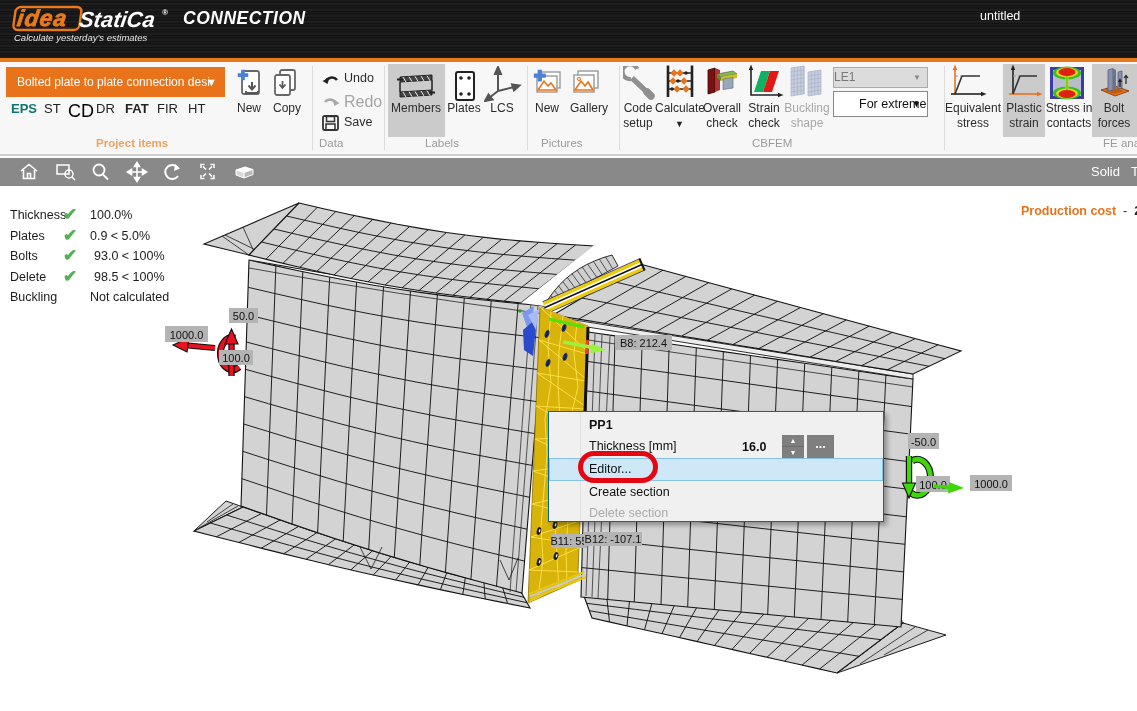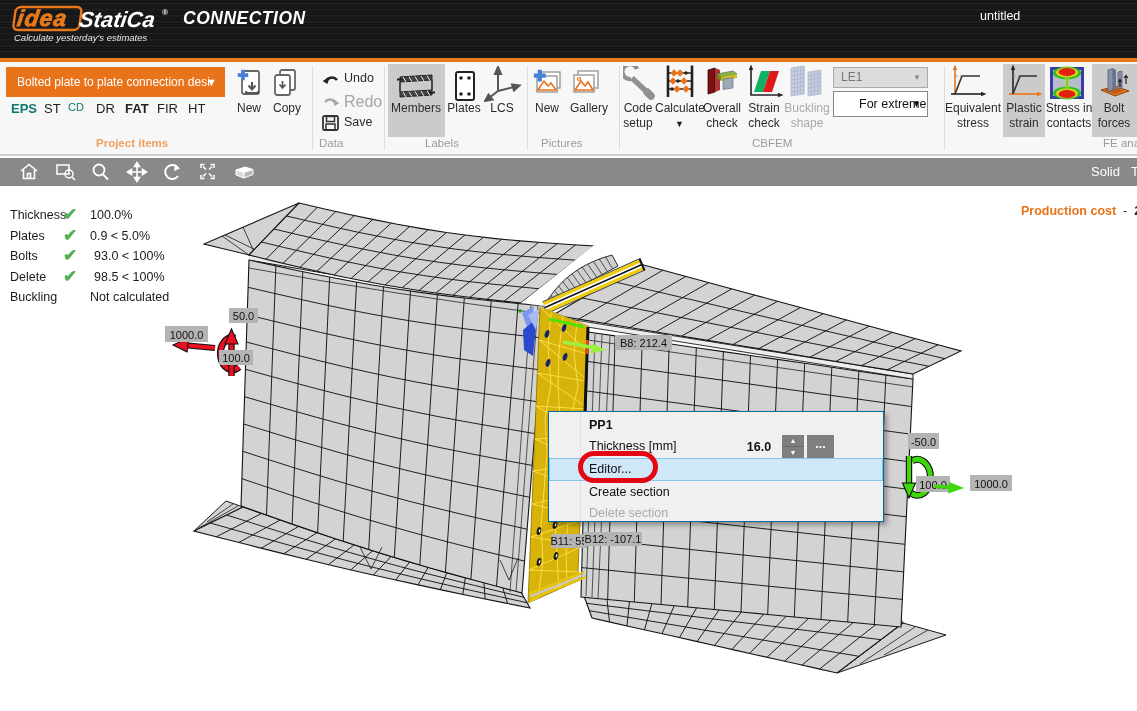--- a/index.html
+++ b/index.html
@@ -48,21 +48,21 @@
     <div class="vsep" style="left:944px;top:4px"></div>
     <div class="glabel" style="left:96px;width:120px;color:#f0a060;font-weight:bold">Project items</div>
     <div class="glabel" style="left:319px;width:60px">Data</div>
     <div class="glabel" style="left:425px;width:60px">Labels</div>
     <div class="glabel" style="left:541px;width:60px">Pictures</div>
     <div class="glabel" style="left:752px;width:60px">CBFEM</div>
     <div class="glabel" style="left:1103px;width:80px;text-align:left">FE analysis</div>
     <div style="position:absolute;left:6px;top:5px;width:219px;height:30px;background:#e9731a;color:#fff;font-size:12px;line-height:30px;padding-left:11px;white-space:nowrap;overflow:hidden">Bolted plate to plate connection desi<span style="position:absolute;right:8px;top:0px;font-size:11px;color:#fff">▼</span></div>
     <div style="position:absolute;left:11px;top:39px;font-size:13px;color:#0f766e;font-weight:bold">EPS</div>
     <div style="position:absolute;left:44px;top:39px;font-size:13px;color:#222;font-weight:normal">ST</div>
-    <div style="position:absolute;left:68px;top:39px;font-size:11px;color:#0f766e;font-weight:normal">CD</div>
+    <div style="position:absolute;left:68px;top:39px;font-size:18px;color:#000000;font-weight:normal">CD</div>
     <div style="position:absolute;left:96px;top:39px;font-size:13px;color:#222;font-weight:normal">DR</div>
     <div style="position:absolute;left:125px;top:39px;font-size:13px;color:#222;font-weight:bold">FAT</div>
     <div style="position:absolute;left:157px;top:39px;font-size:13px;color:#222;font-weight:normal">FIR</div>
     <div style="position:absolute;left:188px;top:39px;font-size:13px;color:#222;font-weight:normal">HT</div>
   </div>
 <div class="selbg" style="left:388px;top:64px;width:57px;height:73px"></div>
 <div class="selbg" style="left:1003px;top:64px;width:42px;height:73px"></div>
 <div class="selbg" style="left:1092px;top:64px;width:45px;height:73px"></div>
 <svg class="abs" style="left:236px;top:68px" width="28" height="30" viewBox="0 0 28 30">
     <rect x="6" y="3" width="17" height="23" rx="2" fill="#fff" stroke="#666" stroke-width="1.8"></rect>
@@ -207,21 +207,21 @@
       <path d="M26.6,6.8 L26.6,30.8" fill="none"></path>
       <path d="M29.9,6.2 L29.9,30.2" fill="none"></path>
       <path d="M20,12 L33,10" fill="none"></path>
       <path d="M20,16 L33,14" fill="none"></path>
       <path d="M20,20 L33,18" fill="none"></path>
       <path d="M20,24 L33,22" fill="none"></path>
       <path d="M20,28 L33,26" fill="none"></path>
     </g>
   </svg>
 <div class="blabel" style="left:762px;top:101px;width:90px;color:#a8a8a8">Buckling<br>shape</div>
-<div style="position:absolute;left:833px;top:67px;width:95px;height:21px;background:#dcdcdc;border:1px solid #aaa;font-size:12px;color:#777;line-height:19px;padding-left:7px">LE1<span style="position:absolute;right:6px;top:0;font-size:8px;color:#888">▼</span></div>
+<div style="position:absolute;left:833px;top:67px;width:95px;height:21px;background:#dcdcdc;border:1px solid #aaa;font-size:12px;color:#777;line-height:19px;">LE1<span style="position:absolute;right:6px;top:0;font-size:8px;color:#888">▼</span></div>
 <div style="position:absolute;left:833px;top:91px;width:95px;height:26px;background:#fff;border:1px solid #888;font-size:12.5px;color:#111;line-height:24px;padding-left:25px">For extreme<span style="position:absolute;right:6px;top:0;font-size:9px;color:#111">▼</span></div>
 <svg class="abs" style="left:947px;top:64px" width="42" height="36" viewBox="0 0 42 36">
     <path d="M8,4 L8,30" stroke="#e9731a" stroke-width="1.6"></path>
     <path d="M8,0.5 L5.8,6 L10.2,6 Z" fill="#e9731a"></path>
 <path d="M4,30 L36,30" stroke="#222" stroke-width="1.6"></path>
     <path d="M39.5,30 L34,27.8 L34,32.2 Z" fill="#222"></path>
 <path d="M8,12 L14,12" stroke="#999" stroke-width="1" stroke-dasharray="3,2"></path>
 <path d="M8,30 L15,12 L33,12" stroke="#333" stroke-width="1.6" fill="none"></path>
   </svg>
 <div class="blabel" style="left:928px;top:101px;width:90px;color:#2b2b2b">Equivalent<br>stress</div>
@@ -426,21 +426,21 @@
 <div class="abs mlabel" style="left:10px;top:269.5px">Delete</div>
 <div class="abs" style="left:63px;top:265.5px;color:#55b055;font-size:17px;font-weight:bold">✔</div>
 <div class="abs mlabel" style="left:94px;top:269.5px">98.5 &lt; 100%</div>
 <div class="abs mlabel" style="left:10px;top:290px">Buckling</div>
 <div class="abs mlabel" style="left:90px;top:290px">Not calculated</div>
 <div class="abs" style="left:1021px;top:204px;font-size:12.5px;white-space:nowrap"><span style="color:#e9731a;font-weight:bold">Production cost</span><span style="color:#222">&nbsp; - &nbsp;<b>25</b></span></div>
 <div id="menu">
     <div class="strip"></div>
     <div class="abs" style="left:40px;top:6px;font-weight:bold">PP1</div>
     <div class="abs" style="left:40px;top:27px">Thickness [mm]</div>
-    <div class="abs" style="left:193px;top:28px;width:34px;text-align:center;font-weight:bold">16.0</div>
+    <div class="abs" style="left:193px;top:28px;width:34px;text-align:left;font-weight:bold">16.0</div>
     <div class="abs" style="left:233px;top:23px;width:22px;height:24px;background:#7f7f7f">
 <div style="position:absolute;left:0;top:0;width:22px;height:12px;border-bottom:1px solid #6a6a6a;color:#fff;font-size:7px;text-align:center;line-height:12px">▲</div>
 <div style="position:absolute;left:0;top:12px;width:22px;height:12px;color:#fff;font-size:7px;text-align:center;line-height:11px">▼</div>
     </div>
     <div class="abs" style="left:258px;top:23px;width:27px;height:24px;background:#7f7f7f;color:#fff;text-align:center;line-height:18px;font-weight:bold">...</div>
     <div class="abs" style="left:0px;top:46px;width:334px;height:23px;background:#cfe8f8;border:1px solid #85c3ea"></div>
     <div class="abs" style="left:40px;top:50px">Editor...</div>
     <div class="abs" style="left:40px;top:73px">Create section</div>
     <div class="abs" style="left:40px;top:94px;color:#aaa">Delete section</div>
   </div>

